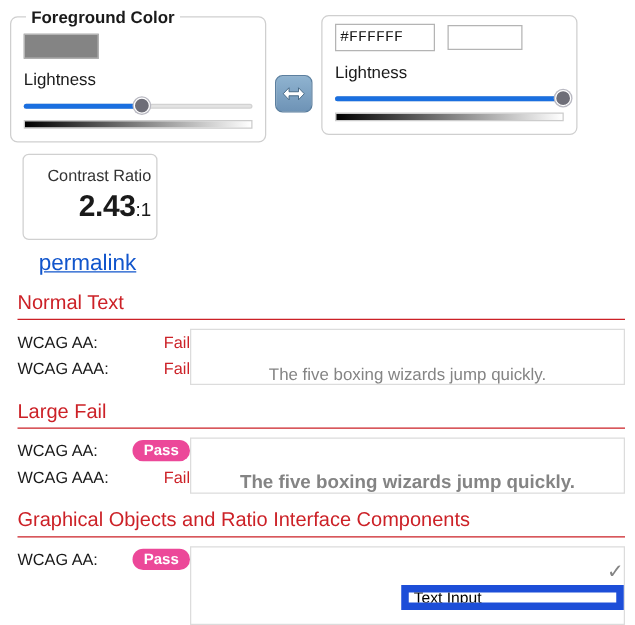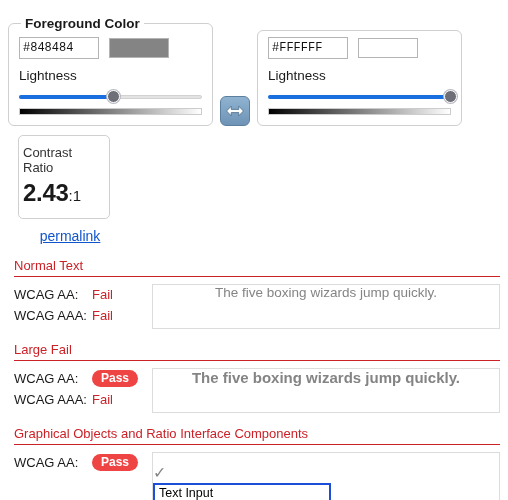--- a/index.html
+++ b/index.html
@@ -12,22 +12,22 @@
     height: 500px;
     overflow: hidden;
     font-family: "Liberation Sans", sans-serif;
     color: #222222;
     -webkit-font-smoothing: antialiased;
   }
 
   
   .color-row {
     display: flex;
-    align-items: flex-end;
-    padding: 16px 8px 0 8px;
+    align-items: center;
+    padding: 6px 8px 0 8px;
     box-sizing: border-box;
   }
   fieldset.color-panel {
     border: 1px solid #cfcfcf;
     border-radius: 6px;
     margin: 0;
     padding: 2px 10px 10px 10px;
     width: 205px;
     box-sizing: border-box;
     background: #ffffff;
@@ -133,25 +133,25 @@
     cursor: pointer;
     box-sizing: border-box;
   }
 
   
   .ratio-area {
     padding-left: 18px;
     margin-top: 9px;
   }
   .ratio-box {
-    width: 92px;
+    width: 108px;
     border: 1px solid #d0d0d0;
     border-radius: 5px;
     padding: 9px 4px 11px 4px;
-    text-align: left;
+    text-align: right;
     box-sizing: border-box;
     background: #ffffff;
   }
   .ratio-title {
     font-size: 13px;
     color: #333333;
   }
   .ratio-value {
     margin-top: 4px;
     font-size: 15px;
@@ -161,80 +161,81 @@
     font-size: 24px;
     font-weight: bold;
     letter-spacing: -0.3px;
   }
   .permalink-row {
     width: 104px;
     text-align: center;
     margin-top: 8px;
   }
   .permalink-row a {
-    font-size: 14px;
+    font-size: 18px;
     color: #1155cc;
     text-decoration: underline;
   }
 
   
   .section {
     padding: 0 8px 0 14px;
     box-sizing: border-box;
   }
   .section-heading {
     color: #cc2127;
-    font-size: 13px;
+    font-size: 16px;
     font-weight: normal;
     margin: 13px 0 0 0;
     padding-bottom: 3px;
     border-bottom: 1px solid #cc2127;
   }
   .section-body {
     display: flex;
     align-items: flex-start;
     margin-top: 7px;
   }
   .criteria {
     width: 138px;
     flex: 0 0 138px;
   }
   .criterion {
     display: flex;
     align-items: center;
     height: 21px;
+    justify-content: space-between;
   }
   .criterion-label {
     font-size: 13px;
     color: #1a1a1a;
     width: 78px;
     flex: 0 0 78px;
   }
   .result-fail {
     font-size: 13px;
     font-weight: normal;
     color: #cc2127;
   }
   .badge-pass {
     display: inline-block;
-    background: #ef4444;
+    background: #ec4899;
     color: #ffffff;
     font-size: 12px;
     font-weight: bold;
     border-radius: 9px;
     padding: 1px 9px 2px 9px;
     line-height: 14px;
   }
   .preview {
     flex: 1;
     border: 1px solid #dcdcdc;
     background: #ffffff;
     box-sizing: border-box;
     display: flex;
-    align-items: flex-start;
+    align-items: flex-end;
     justify-content: center;
     text-align: center;
   }
   .preview-normal {
     height: 45px;
     font-size: 13.5px;
   }
   .preview-large {
     height: 45px;
     font-size: 15px;
@@ -246,40 +247,39 @@
     justify-content: center;
     gap: 2px;
   }
   .check-glyph {
     font-size: 16px;
     line-height: 16px;
   }
   .text-input-demo {
     width: 178px;
     height: 20px;
-    border: 2px solid #1d4ed8;
+    border: 6px solid #1d4ed8;
     background: #ffffff;
     font-family: "Liberation Sans", sans-serif;
     font-size: 12.5px;
     color: #000000;
     padding: 1px 4px;
     box-sizing: border-box;
     outline: none;
     border-radius: 0;
   }
 </style>
 </head>
 <body>
 
 <div class="color-row">
 
   <fieldset class="color-panel">
     <legend>Foreground Color</legend>
     <div class="hexrow">
-      <input class="hex-input" type="text" value="#848484" style="">
       <div class="swatch" id="fg-swatch" style="background: rgb(132, 132, 132);"></div>
     </div>
     <div class="lightness-label">Lightness</div>
     <div class="slider-wrap">
       <div class="slider-track"></div>
       <div class="slider-fill" id="fg-fill" style="width: 52%;"></div>
       <div class="slider-thumb" id="fg-thumb" style="left: 52%;"></div>
     </div>
     <div class="gradient-bar"></div>
   </fieldset>

